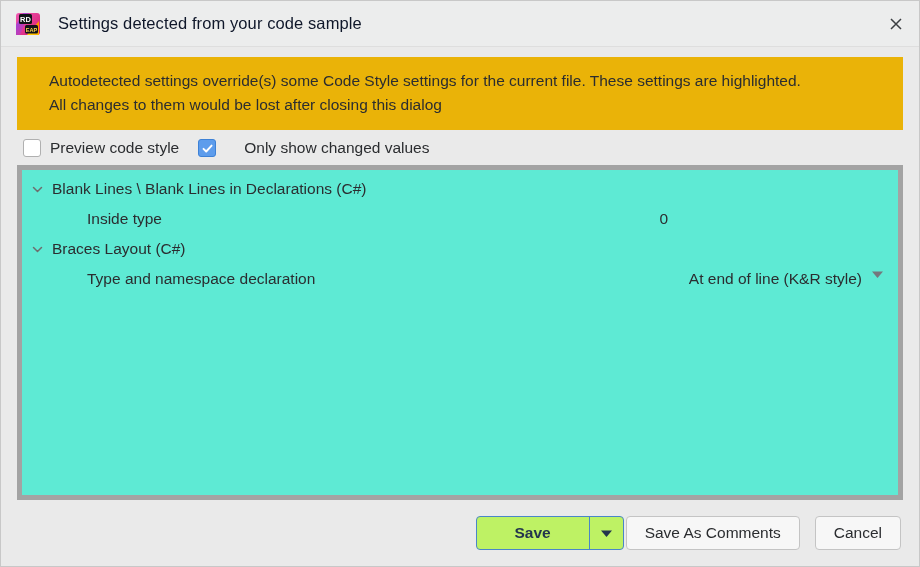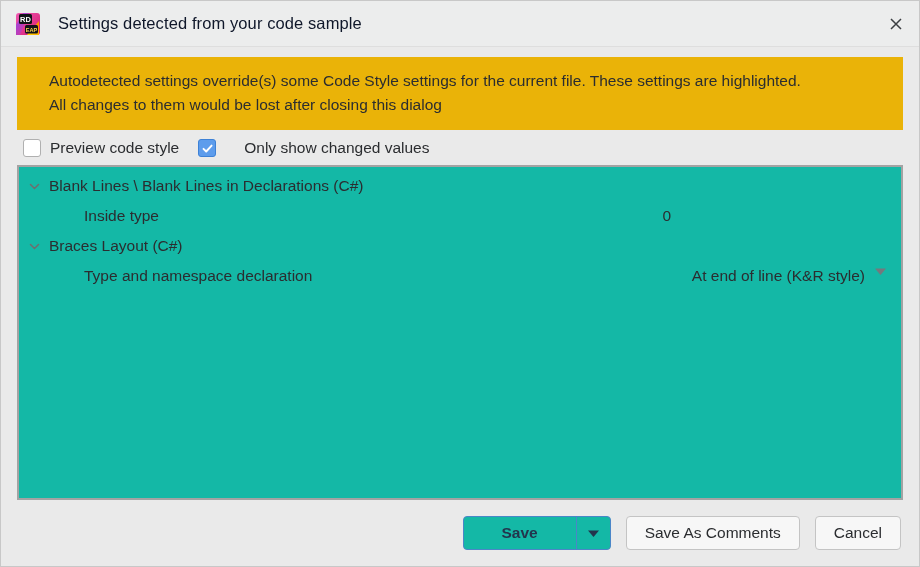--- a/index.html
+++ b/index.html
@@ -111,22 +111,22 @@
   .clabel {
     font-size: 15.5px;
     color: #2b2d30;
     margin-left: 9px;
     white-space: nowrap;
   }
 
   
   .panel {
     margin: 0 16px 0 16px;
-    background: #14b8a6;
-    border: 2px solid #a3a3a3;
+    background: #5eead4;
+    border: 5px solid #a3a3a3;
     flex: 1 1 auto;
     box-sizing: border-box;
     padding-top: 4px;
     overflow: hidden;
   }
   .row {
     height: 30px;
     display: flex;
     align-items: center;
     box-sizing: border-box;
@@ -205,24 +205,24 @@
     color: #2b2d30;
     padding: 7px 18px;
     white-space: nowrap;
   }
   .split {
     display: flex;
     align-items: stretch;
     height: 34px;
     border: 1px solid #4a86c8;
     border-radius: 4px;
-    background: #14b8a6;
+    background: #bef264;
     box-sizing: border-box;
     overflow: hidden;
-    margin-right: 15px;
+    margin-right: 2px;
   }
   .split-main {
     width: 112px;
     display: flex;
     align-items: center;
     justify-content: center;
     font-size: 15.5px;
     font-weight: bold;
     color: #23354d;
     cursor: default;

